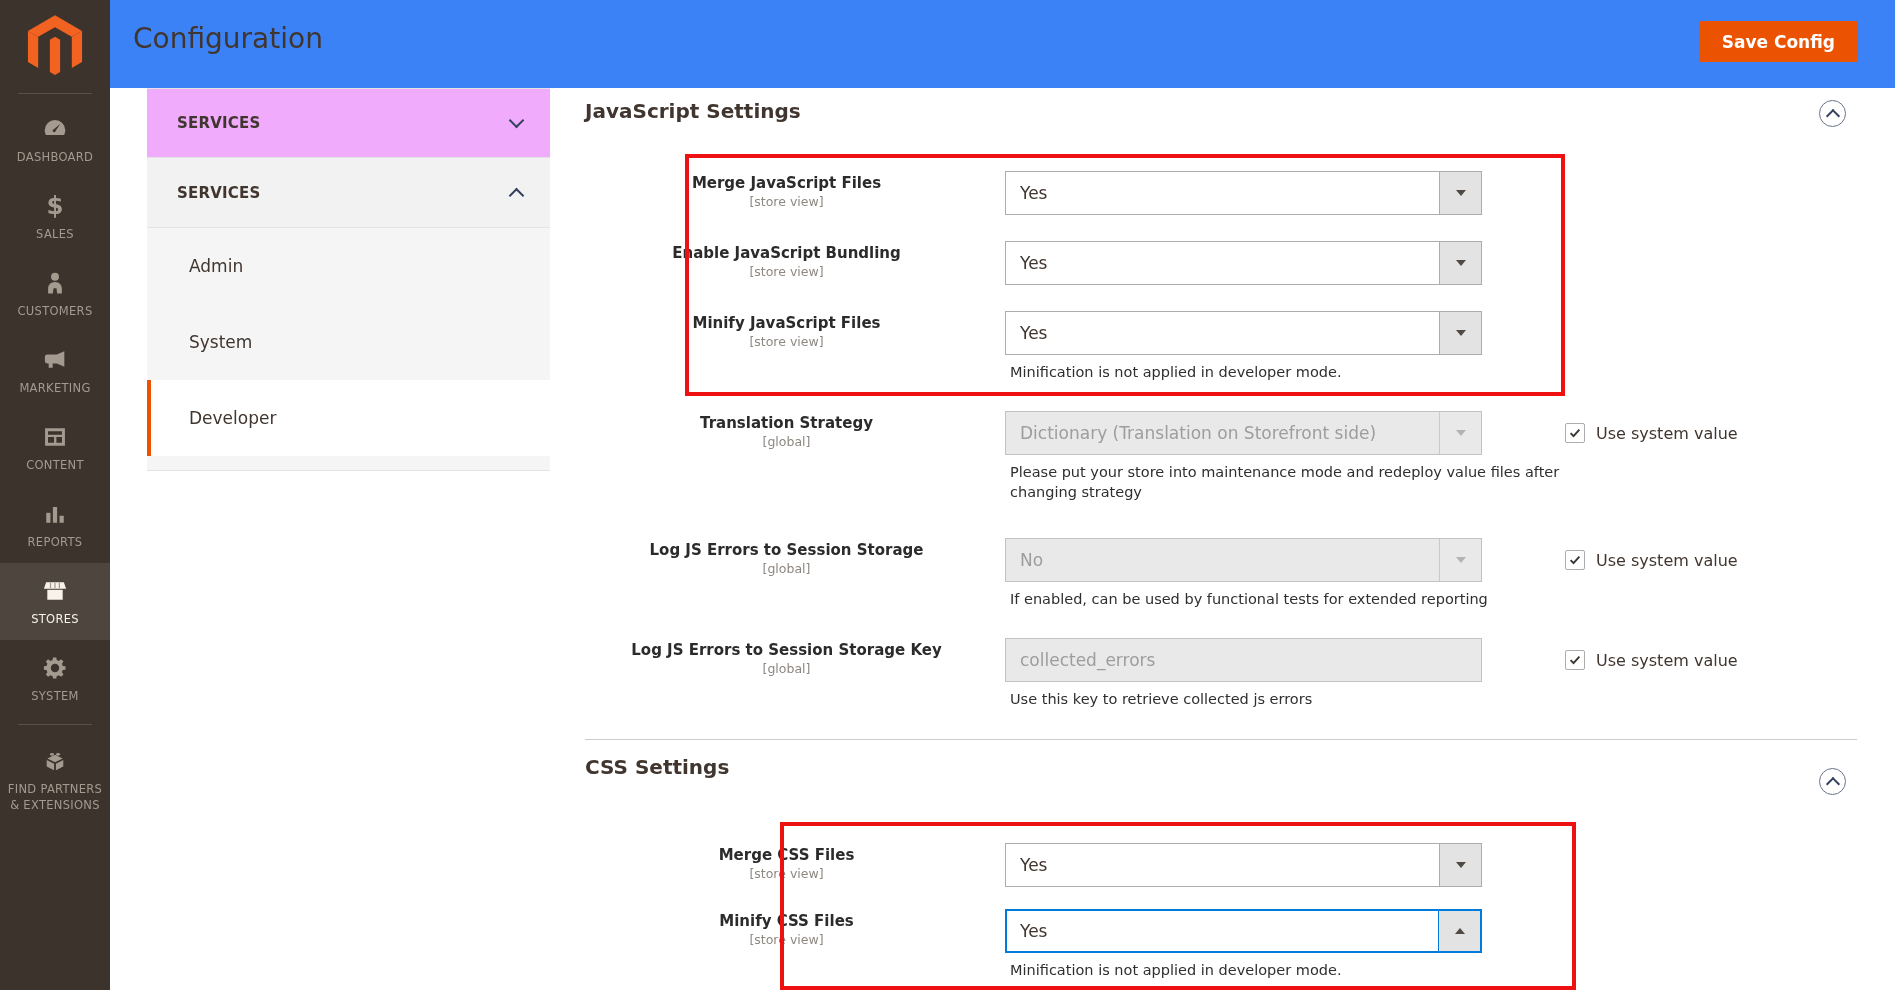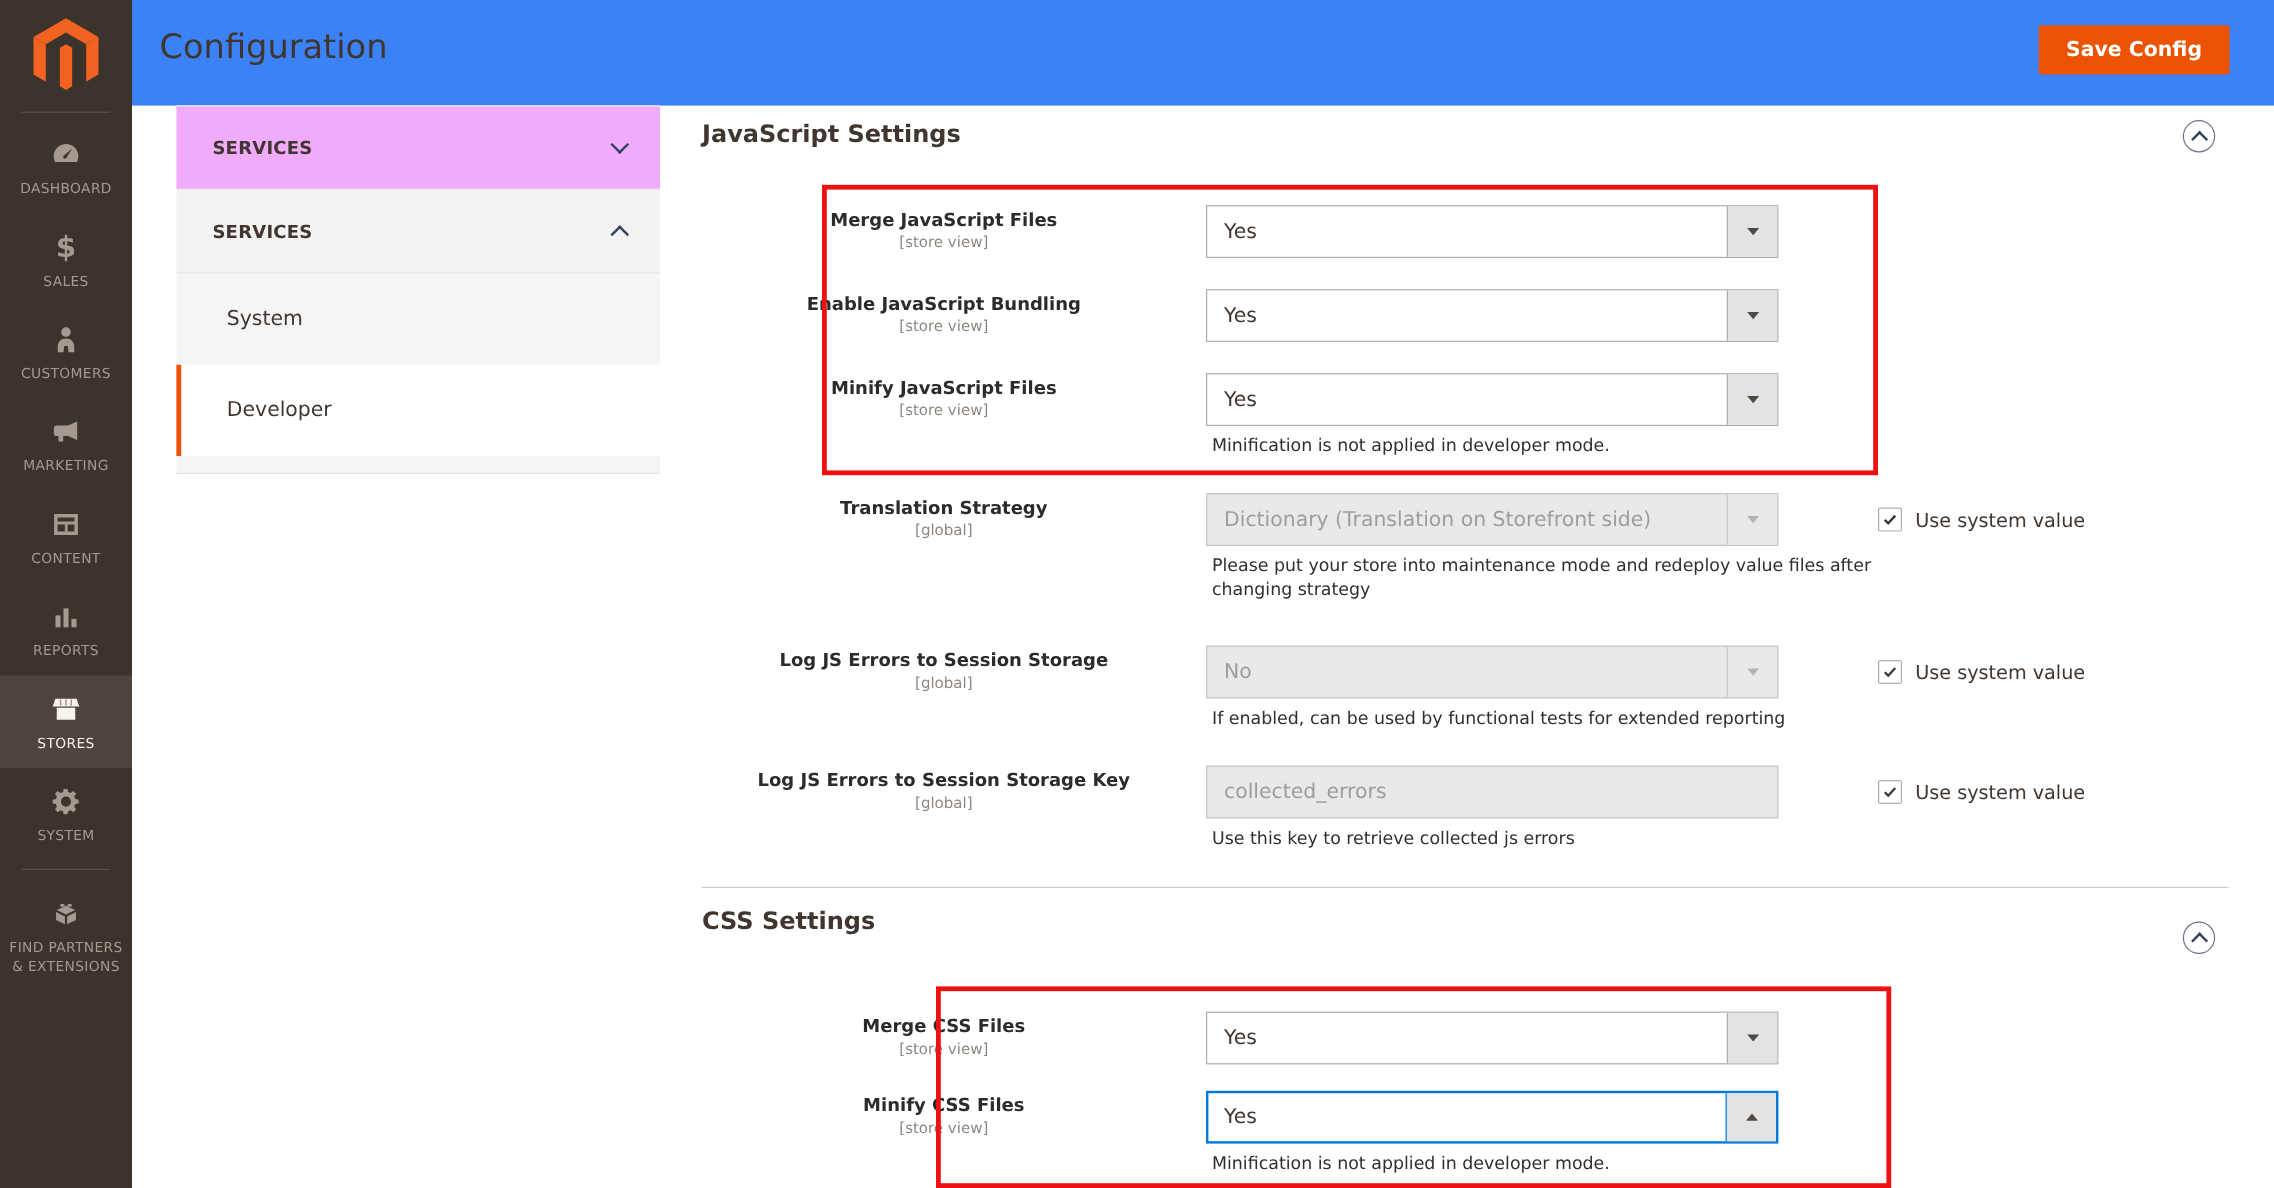--- a/index.html
+++ b/index.html
@@ -188,20 +188,23 @@
 <div class="config-nav" id="config-nav">
     <div class="group-row first">
       <div>SERVICES</div>
       <div class="chev down"></div>
     </div>
     <div class="group-row expanded">
       <div>SERVICES</div>
       <div class="chev up"></div>
     </div>
     <div class="sub-item">
+      <div>Admin</div>
+    </div>
+    <div class="sub-item">
       <div>System</div>
     </div>
     <div class="sub-item active">
       <div>Developer</div>
     </div>
     <div class="nav-tail"></div>
   </div>
 
 <div class="content">
   <div class="section-title" style="left:0;top:99px">JavaScript Settings</div>

